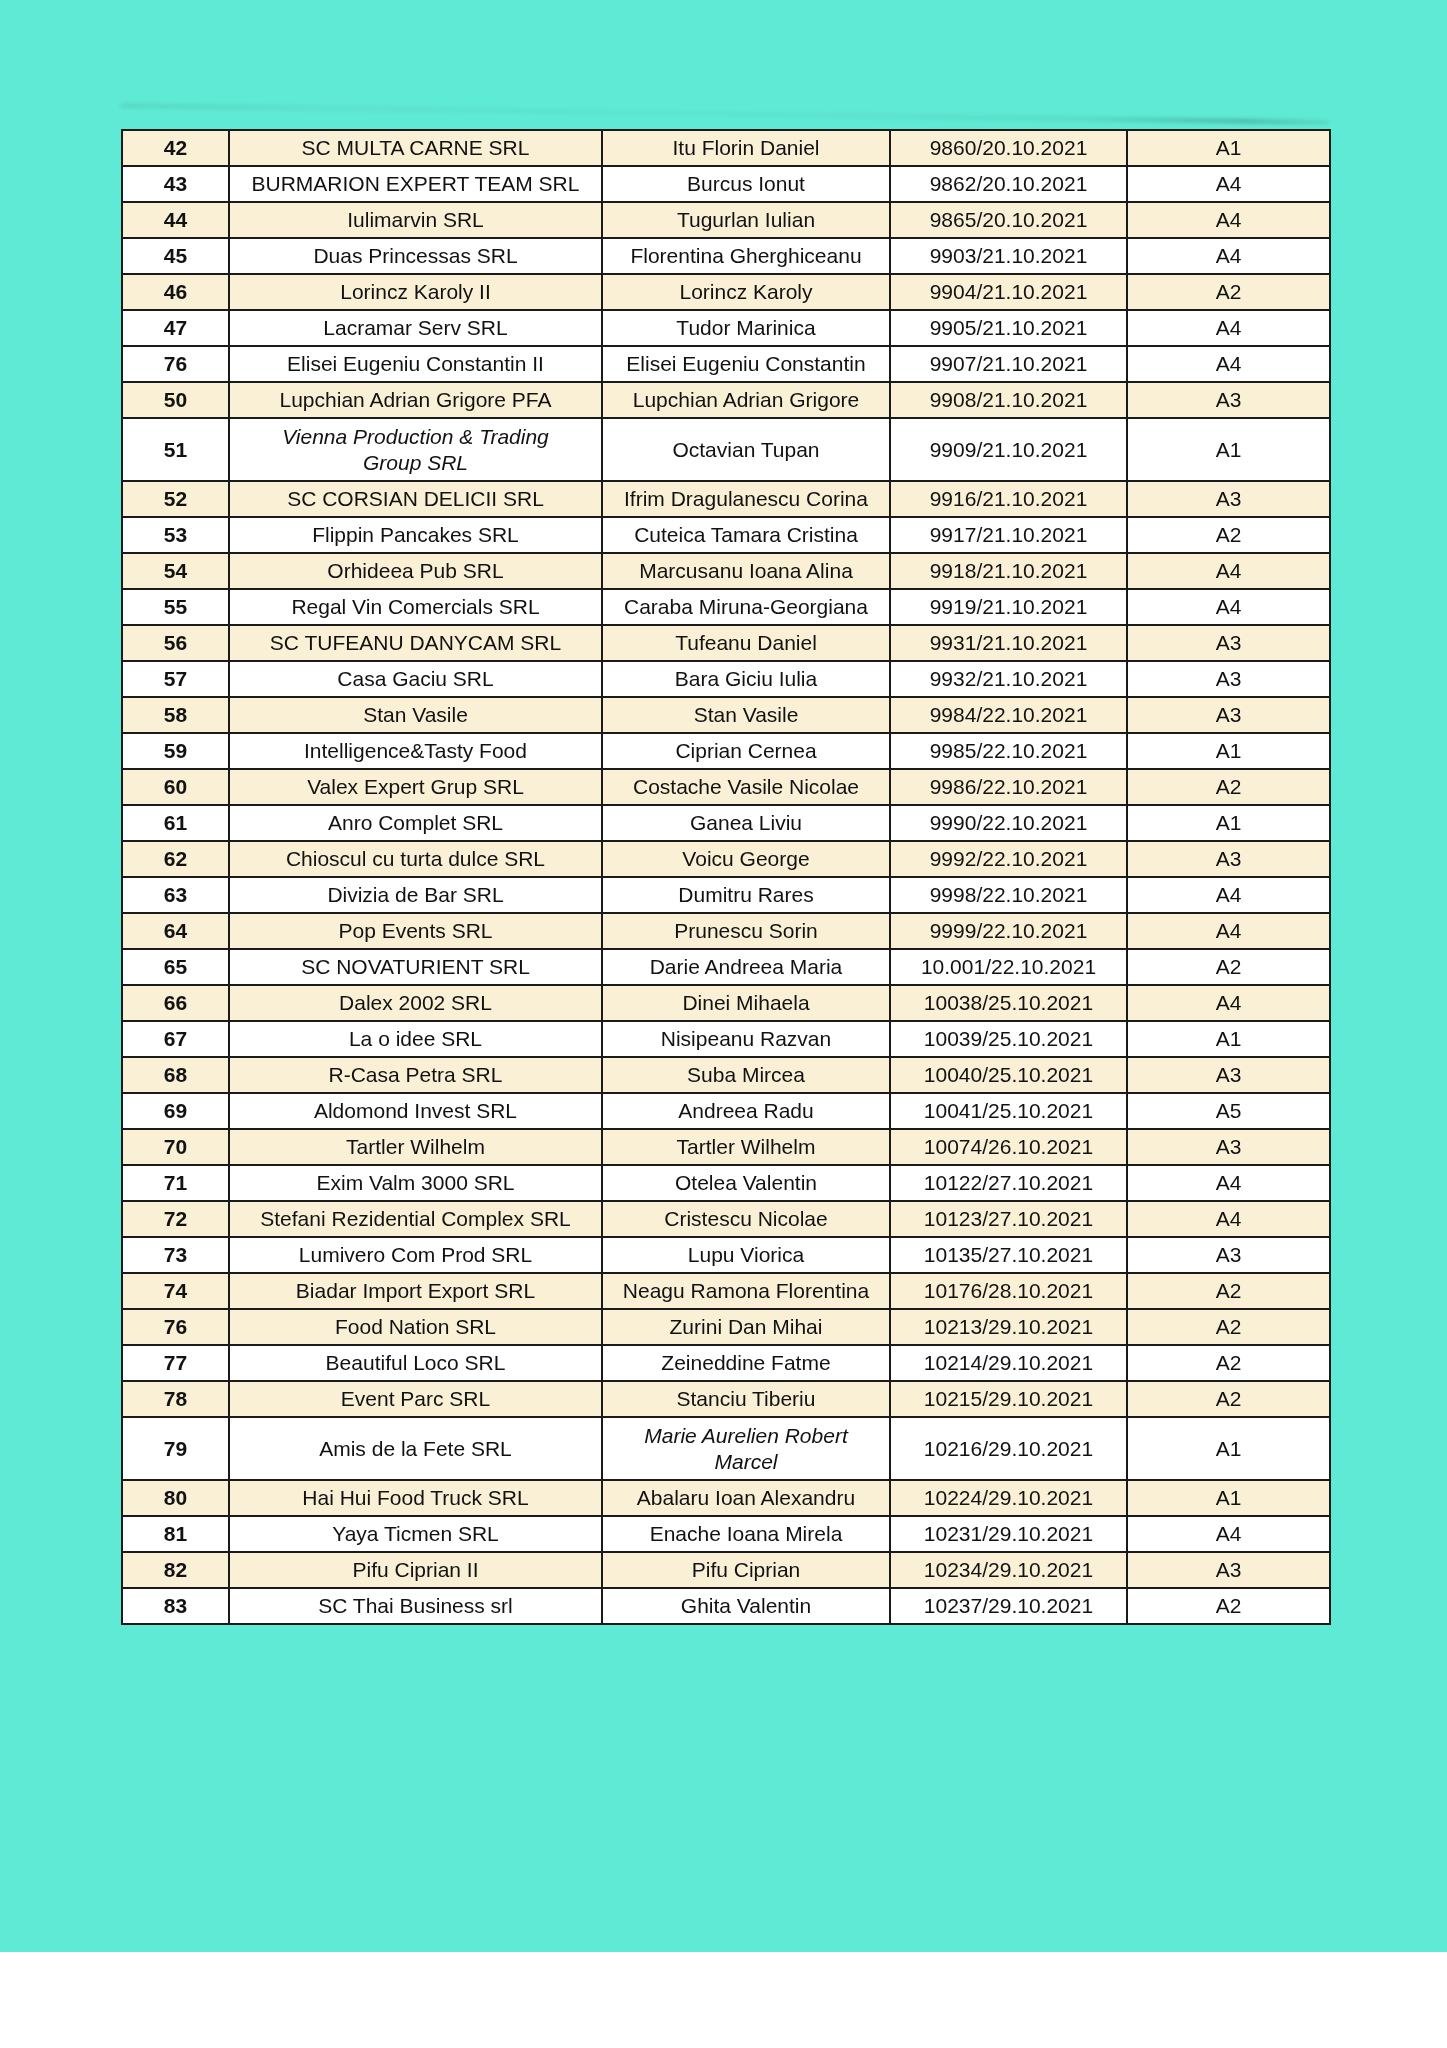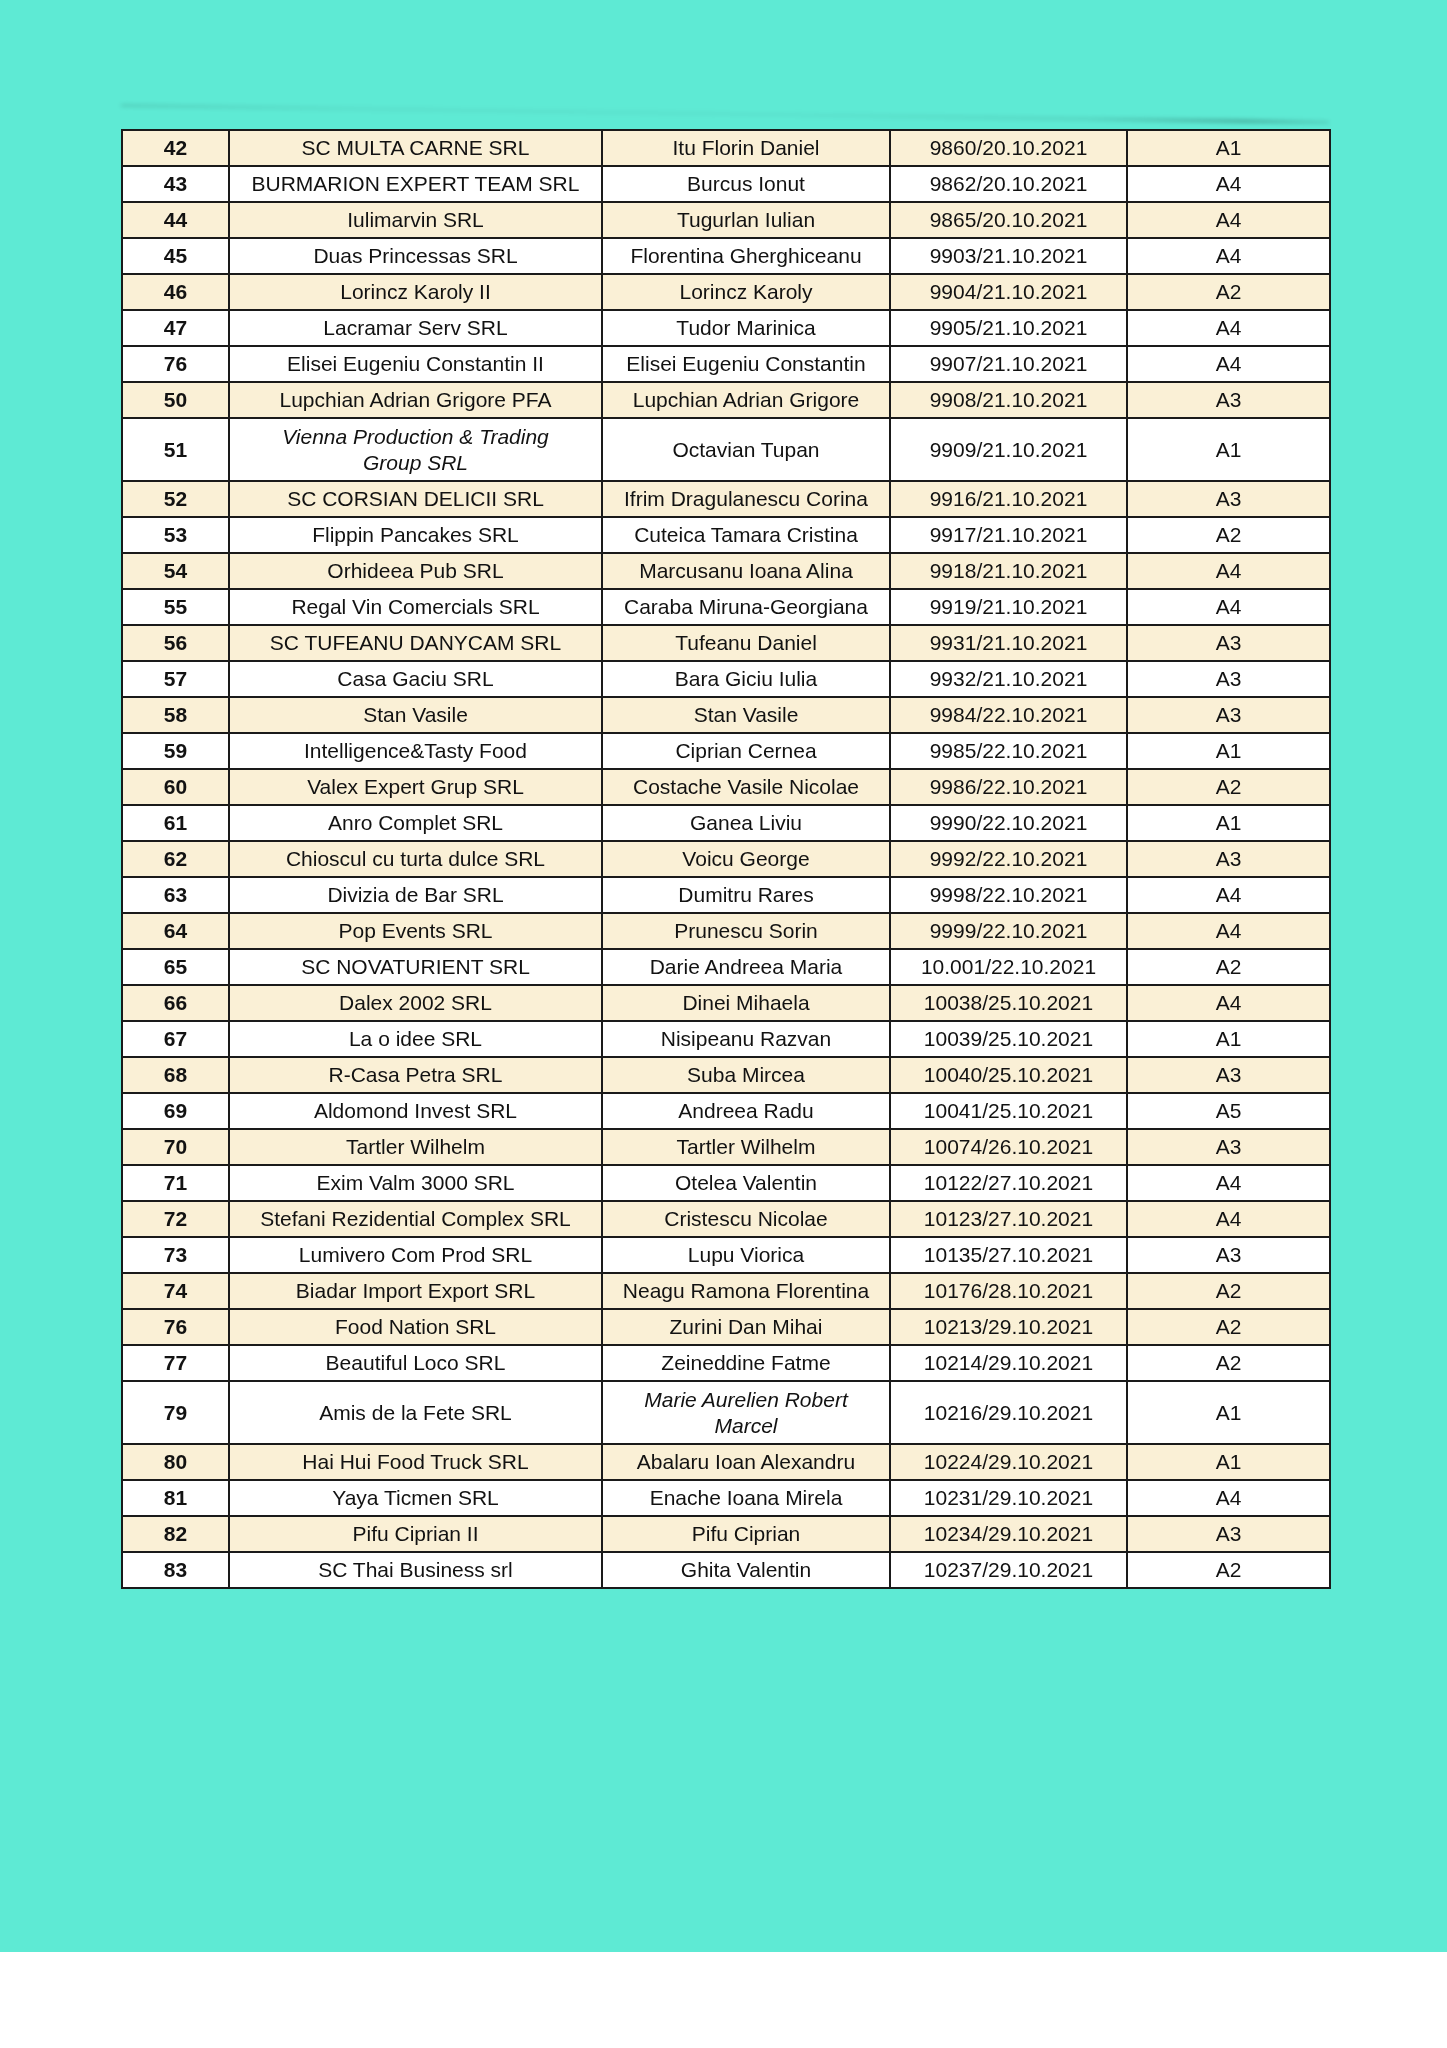--- a/index.html
+++ b/index.html
@@ -304,20 +304,27 @@
           <td class="number">10213/29.10.2021</td>
           <td class="code">A2</td>
         </tr>
         <tr>
           <td class="num">77</td>
           <td class="company">Beautiful Loco SRL</td>
           <td class="person">Zeineddine Fatme</td>
           <td class="number">10214/29.10.2021</td>
           <td class="code">A2</td>
         </tr>
+        <tr class="shaded">
+          <td class="num">78</td>
+          <td class="company">Event Parc SRL</td>
+          <td class="person">Stanciu Tiberiu</td>
+          <td class="number">10215/29.10.2021</td>
+          <td class="code">A2</td>
+        </tr>
         <tr class="tall">
           <td class="num">79</td>
           <td class="company">Amis de la Fete SRL</td>
           <td class="person wrap">Marie Aurelien Robert
 Marcel</td>
           <td class="number">10216/29.10.2021</td>
           <td class="code">A1</td>
         </tr>
         <tr class="shaded">
           <td class="num">80</td>

